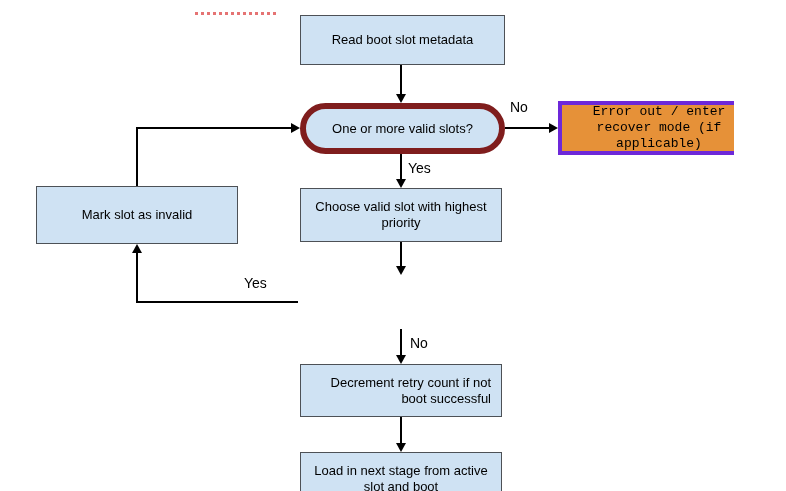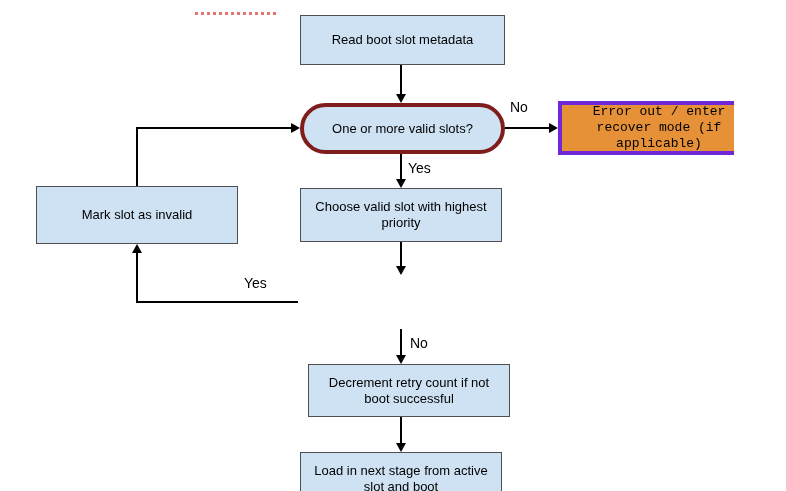--- a/index.html
+++ b/index.html
@@ -23,21 +23,21 @@
     font-size: 13px;
     line-height: 16px;
     padding: 4px 10px;
   }
   .process {
     background: #cfe2f3;
     border: 1px solid #4d5156;
   }
   .decision {
     background: #cfe2f3;
-    border: 4px solid #7f1d1d;
+    border: 6px solid #7f1d1d;
     border-radius: 26px;
   }
   .error {
     background: #e69138;
     border: 4px solid #6d28d9;
     font-family: Liberation Mono, monospace;
   }
   .edge-line {
     position: absolute;
     background: #000000;
@@ -61,21 +61,21 @@
     background: repeating-linear-gradient(90deg, #e57373 0 3px, transparent 3px 6px);
   }
 
   
   #n-read      { left: 300px; top: 3px;   width: 205px; height: 50px; }
   #n-valid     { left: 300px; top: 91px;  width: 205px; height: 51px; }
   #n-error     { left: 558px; top: 89px;  width: 202px; height: 54px; }
   #n-choose    { left: 300px; top: 176px; width: 202px; height: 54px; }
   #n-mark      { left: 36px;  top: 174px; width: 202px; height: 58px; }
   #n-bootcheck { left: 298px; top: 263px; width: 197px; height: 54px; }
-  #n-decrement { left: 308px; top: 352px; width: 202px; height: 53px; }
+  #n-decrement { left: 300px; top: 352px; width: 202px; height: 53px; text-align: right; }
   #n-load      { left: 300px; top: 440px; width: 202px; height: 54px; }
 </style>
 </head>
 <body>
 
 <div id="canvas">
 
   <div class="red-dashes"></div>
 
   <div class="node process" id="n-read">

